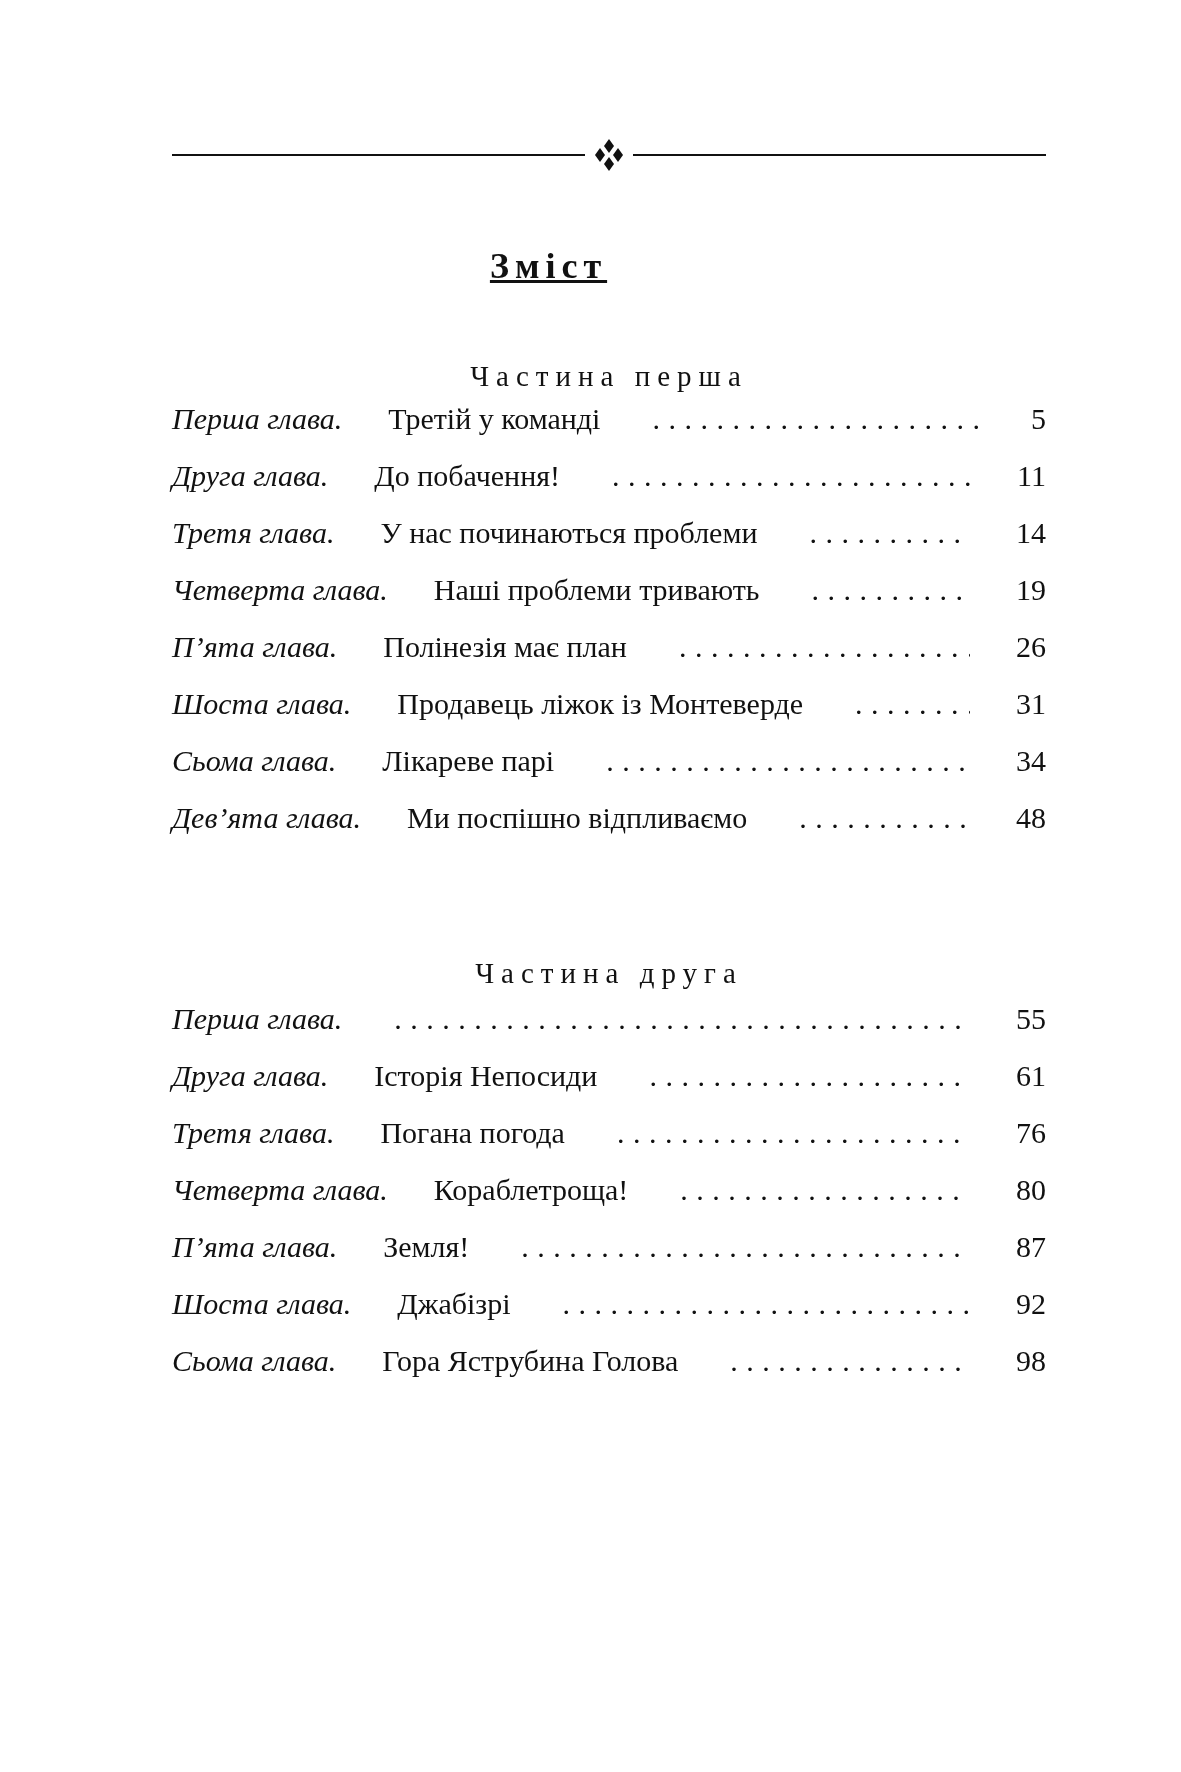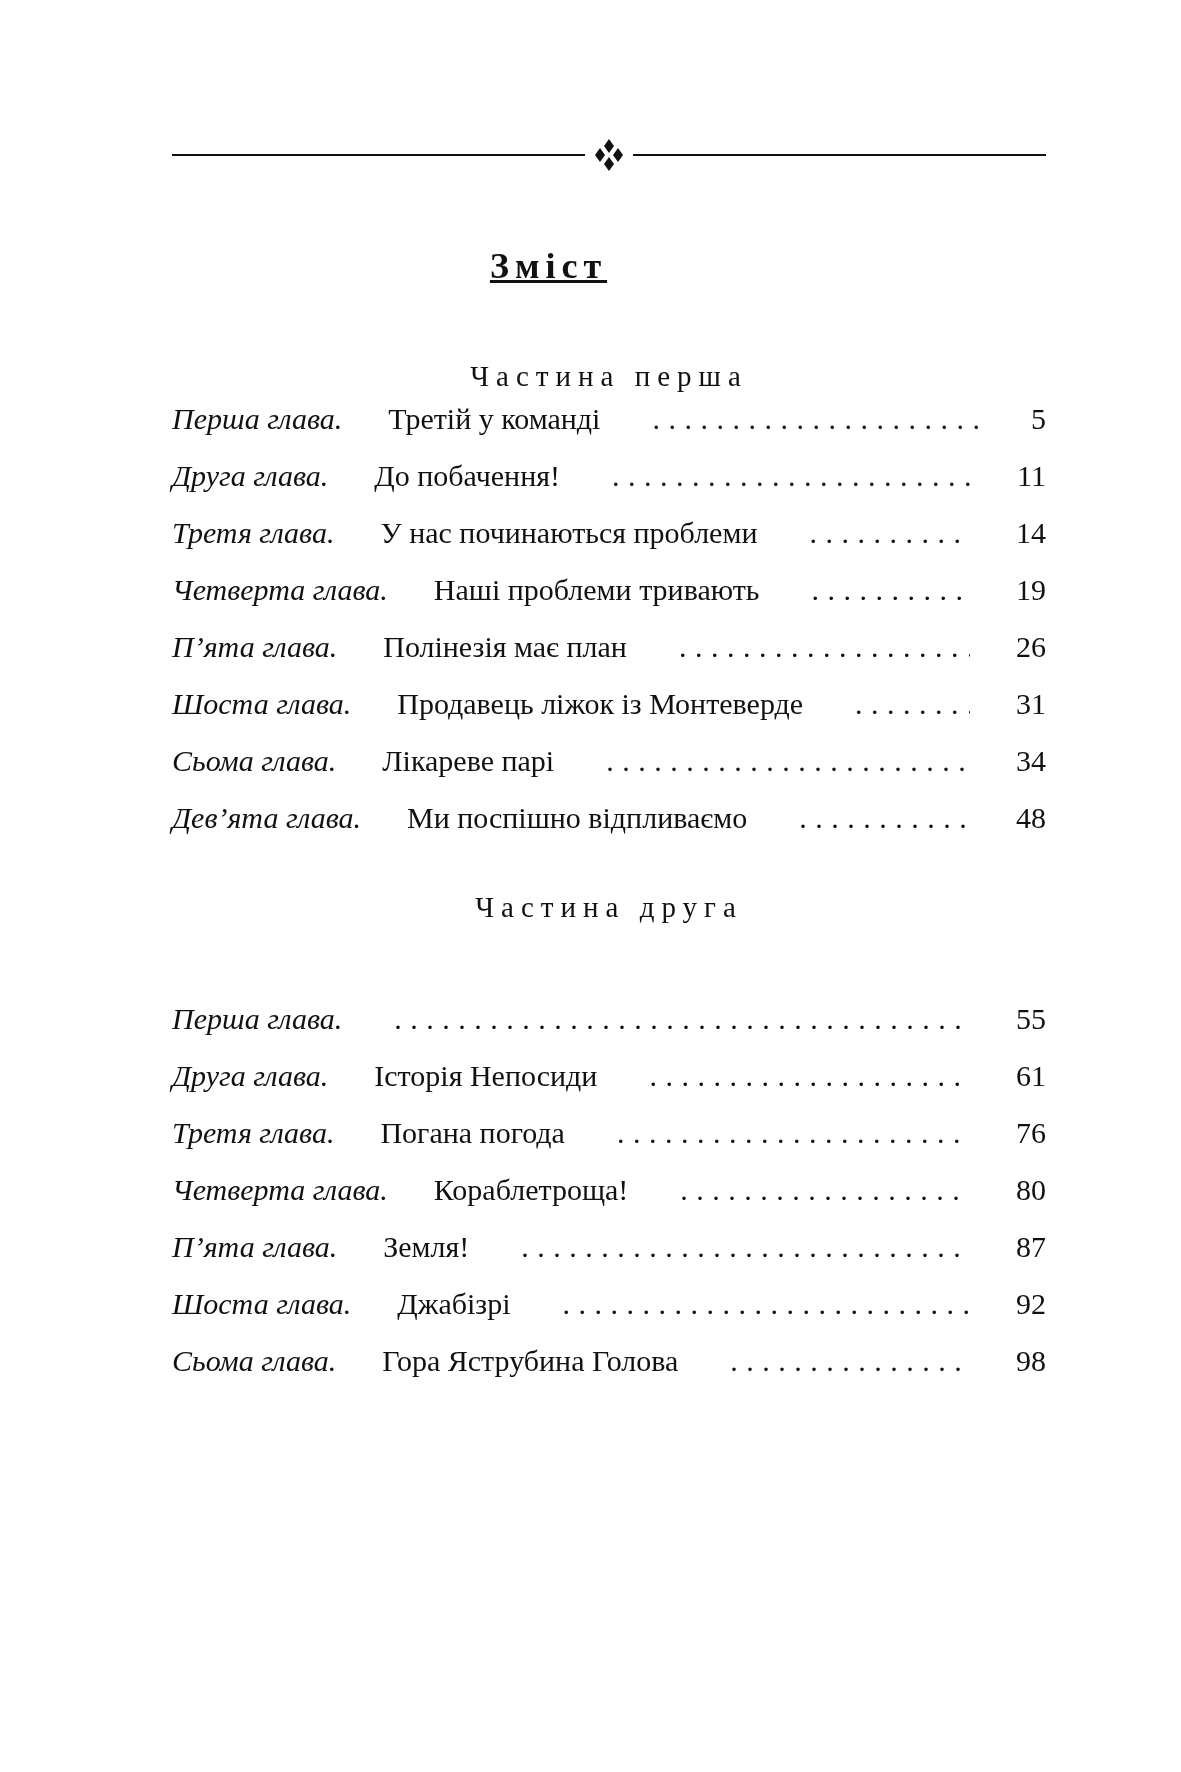--- a/index.html
+++ b/index.html
@@ -83,21 +83,21 @@
       <span class="page">34</span>
     </li>
   <li>
       <span class="label">Дев’ята глава.</span>
       <span class="name">Ми поспішно відпливаємо</span>
       <span class="dots"></span>
       <span class="page">48</span>
     </li>
 </ul>
 
-<div class="part" style="top:891px;">Частина друга</div>
+<div class="part" style="top:957px;">Частина друга</div>
 <ul class="toc" style="top:1002px;">
   <li>
       <span class="label">Перша глава.</span>
       <span class="dots"></span>
       <span class="page">55</span>
     </li>
   <li>
       <span class="label">Друга глава.</span>
       <span class="name">Історія Непосиди</span>
       <span class="dots"></span>

